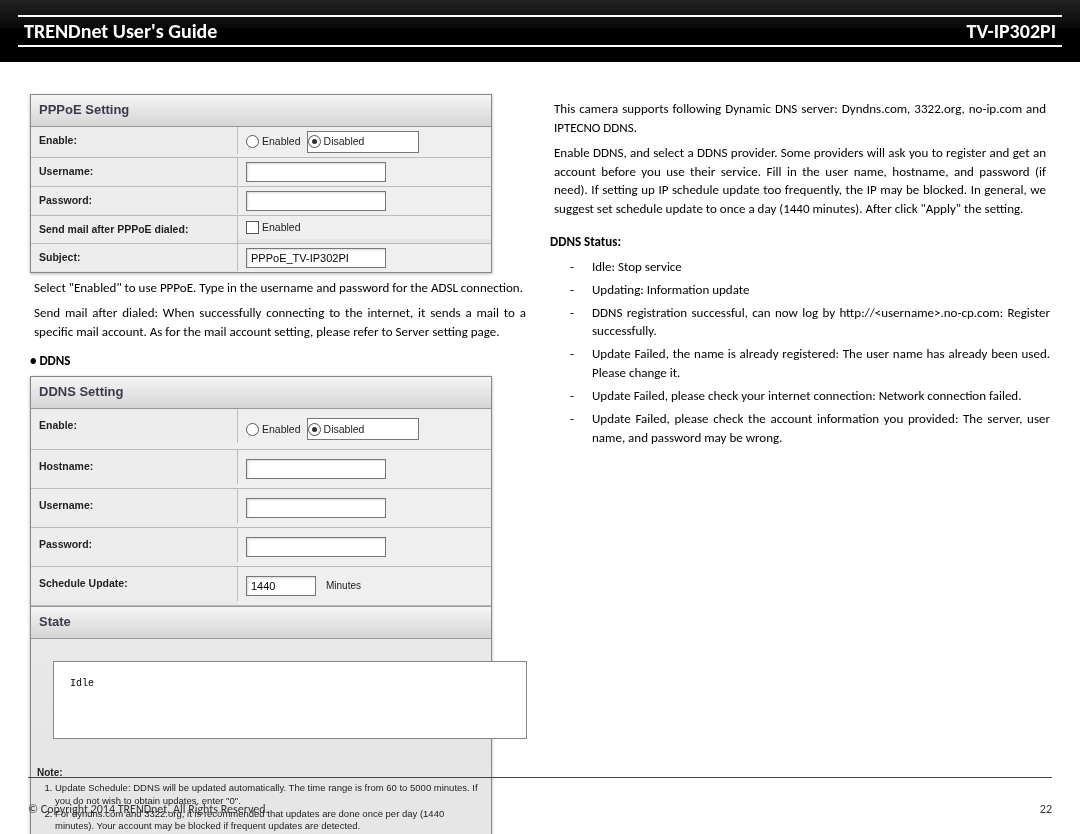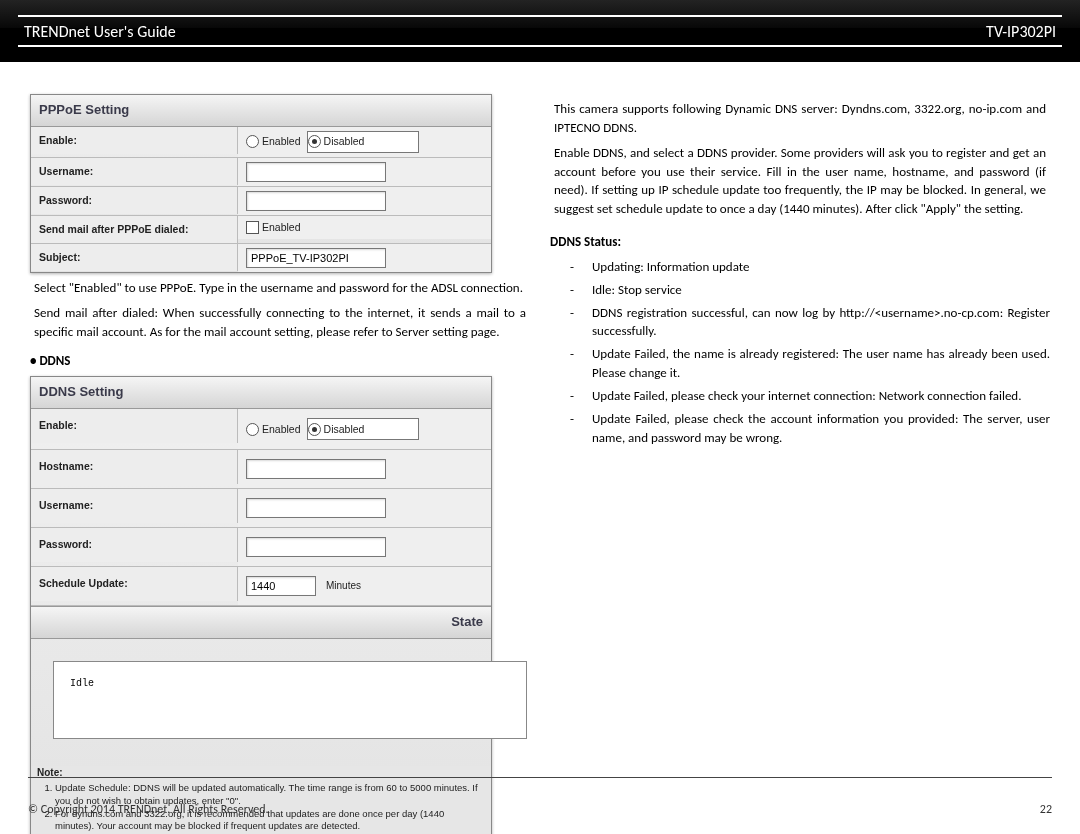--- a/index.html
+++ b/index.html
@@ -7,21 +7,21 @@
 
   
   .header{
     position:relative;height:62px;background:#000;color:#fff;
   }
   .header .bar{
     position:absolute;left:18px;right:18px;top:50%;transform:translateY(-50%);
     border-top:2px solid #fff;border-bottom:2px solid #fff;height:28px;
     display:flex;align-items:center;justify-content:space-between;padding:0 6px;
   }
-  .header .bar span{font-weight:normal;font-size:16px;}
+  .header .bar span{font-weight:bold;font-size:20px;}
   .header .gloss{
     position:absolute;left:0;right:0;top:0;height:28px;
     background:linear-gradient(#3a3a3a,#0d0d0d);
     opacity:.6;
   }
 
   
   .cols{display:flex;gap:20px;padding:32px 30px 0 30px;height:690px;}
   .col{flex:1;min-width:0;font-size:13px;line-height:1.45;}
   .col p{margin:6px 4px;text-align:justify;}
@@ -179,40 +179,40 @@
             <input type="password" class="field" style="">
           </div>
       </div>
       <div class="row tall">
         <div class="lbl">Schedule Update:</div>
         <div class="val">
           <input class="field sm" value="1440" style="">
           <span class="units">Minutes</span>
         </div>
       </div>
-      <div class="head" style="border-top:1px solid #999;text-align:right;">State</div>
+      <div class="head" style="border-top:1px solid #999;">State</div>
       <textarea class="state-box" readonly="" style="">Idle</textarea>
       <div class="notes">
         <b>Note:</b>
         <ol>
           <li>Update Schedule: DDNS will be updated automatically. The time range is from 60 to 5000 minutes. If you do not wish to obtain updates, enter "0".</li>
           <li>For dyndns.com and 3322.org, it is recommended that updates are done once per day (1440 minutes). Your account may be blocked if frequent updates are detected.</li>
         </ol>
         <span class="apply-btn">Apply</span>
       </div>
     </div>
   </div>
 
   <div class="col">
     <p>This camera supports following Dynamic DNS server: Dyndns.com, 3322.org, no-ip.com and IPTECNO DDNS.</p>
     <p>Enable DDNS, and select a DDNS provider. Some providers will ask you to register and get an account before you use their service.  Fill in the user name, hostname, and password (if need). If setting up IP schedule update too frequently, the IP may be blocked. In general, we suggest set schedule update to once a day (1440 minutes). After click "Apply" the setting.</p>
     <div class="status-hdr">DDNS Status:</div>
     <ul class="dash">
+      <li>Idle: Stop service</li>
       <li>Updating: Information update</li>
-      <li>Idle: Stop service</li>
       <li>DDNS registration successful, can now log by http://&lt;username&gt;.no-cp.com: Register successfully.</li>
       <li>Update Failed, the name is already registered: The user name has already been used. Please change it.</li>
       <li>Update Failed, please check your internet connection: Network connection failed.</li>
       <li>Update Failed, please check the account information you provided: The server, user name, and password may be wrong.</li>
     </ul>
   </div>
 </div>
 
 <div class="footer">
   <span>© Copyright 2014 TRENDnet.  All Rights Reserved.</span>

